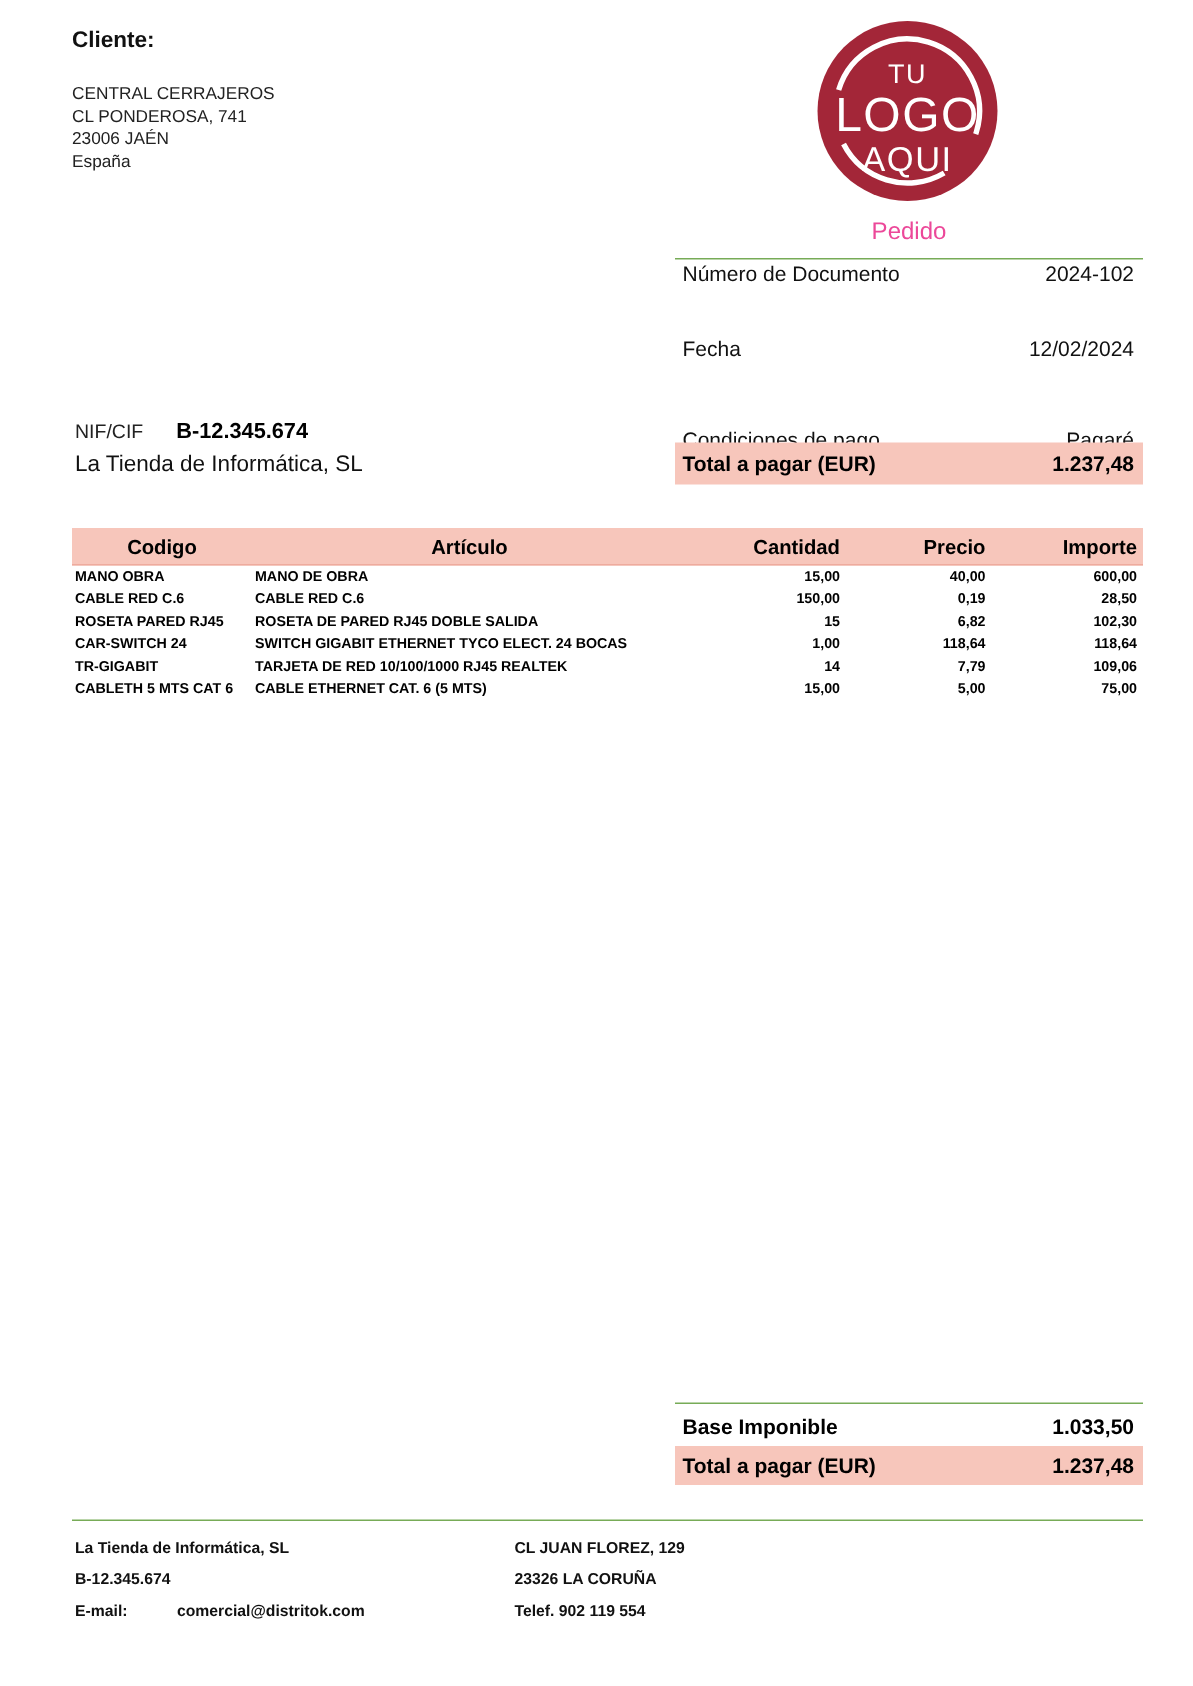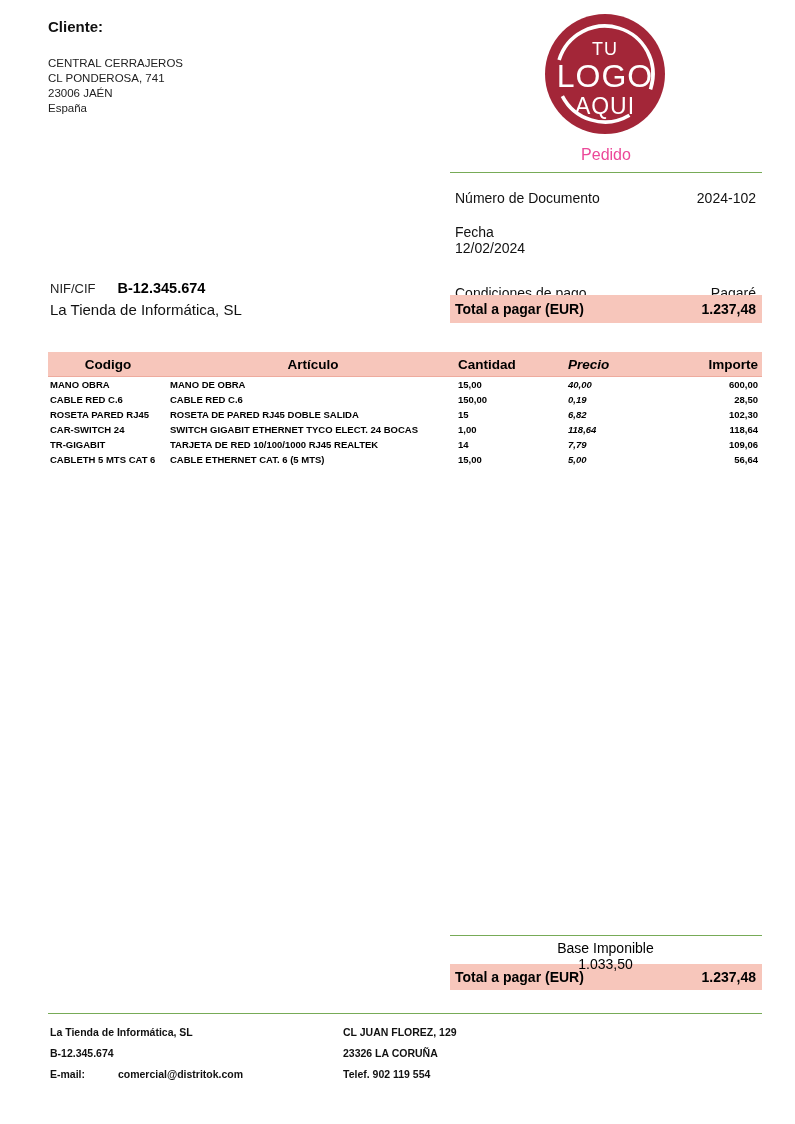--- a/index.html
+++ b/index.html
@@ -15,47 +15,47 @@
   .logo-wrap { position:absolute; left:544px; top:13px; width:122px; height:122px; }
   
   .doc-panel { position:absolute; left:450px; top:146px; width:312px; }
   .panel-title { position:absolute; top:0; left:0; width:100%; text-align:center;
     font-size:16px; color:#ec4899; }
   .panel-underline { position:absolute; top:26px; left:0; width:100%;
     border-top:1.6px solid #77ab57; }
   .panel-row { position:absolute; left:0; width:100%; display:flex;
     justify-content:space-between; font-size:14px; color:#111; box-sizing:border-box;
     padding:0 6px 0 5px; }
-  .row-1 { top:44px;text-align:right; } .row-2 { top:78px;flex-direction:column; } .row-3 { top:116px;margin-top:23px; }
+  .row-1 { top:28px;text-align:right; } .row-2 { top:78px; } .row-3 { top:116px;margin-top:23px; }
   .panel-total { position:absolute; top:149px; left:0; width:100%; height:28px;
     background:#f7c6bb; display:flex; justify-content:space-between; align-items:center;
     font-size:14px; font-weight:bold; color:#000; box-sizing:border-box; padding:0 6px 0 5px; }
   
   .seller-block { position:absolute; left:50px; top:280px; }
   .seller-nif { font-size:13px; color:#222; }
   .seller-nif b { font-size:14.5px; color:#000; margin-left:22px; }
   .seller-company { font-size:15px; margin-top:5px; color:#111; }
   
   .items-table { position:absolute; left:48px; top:352px; width:714px; }
   .thead { display:flex; background:#f7c6bb; height:24px; align-items:center;
     font-weight:bold; font-size:13.5px; color:#000; border-bottom:1px solid #eba успе;
     border-bottom:1px solid #eeab9e; }
   .trow { display:flex; height:15px; align-items:center; font-weight:bold;
     font-size:9.5px; color:#000; }
   .c1 { width:120px; box-sizing:border-box; padding-left:2px; }
   .c2 { width:290px; box-sizing:border-box; padding-left:2px; }
-  .c3 { width:110px; box-sizing:border-box; padding-right:8px; }
-  .c4 { width:95px;  box-sizing:border-box; text-align:left; padding-right:6px;font-style:italic; }
+  .c3 { width:110px; box-sizing:border-box; text-align:right; padding-right:8px; }
+  .c4 { width:95px;  box-sizing:border-box; text-align:right; padding-right:6px; }
   .c5 { width:99px;  box-sizing:border-box; text-align:right; padding-right:4px; }
   .thead .c1, .thead .c2 { text-align:center; padding-left:0; }
   
   .summary-panel { position:absolute; left:450px; top:935px; width:312px;
     border-top:1.6px solid #77ab57; padding-top:4px; }
   .sum-row { height:22px; display:flex; justify-content:space-between; align-items:center;
-    font-size:14px; font-weight:normal; color:#000; box-sizing:border-box; padding:0 6px 0 5px;flex-direction:column; }
+    font-size:14px; font-weight:bold; color:#000; box-sizing:border-box; padding:0 6px 0 5px; }
   .sum-total { height:26px; margin-top:2px; background:#f7c6bb; display:flex;
     justify-content:space-between; align-items:center; font-size:14px; font-weight:bold;
     color:#000; box-sizing:border-box; padding:0 6px 0 5px; }
   
   .bottom-line { position:absolute; left:48px; top:1013px; width:714px;
     border-top:1.6px solid #77ab57; }
   .footer { position:absolute; left:0; top:1022px; width:795px; font-weight:bold;
     font-size:10.5px; color:#111; }
   .f-left { position:absolute; left:50px; top:0; }
   .f-right { position:absolute; left:343px; top:0; }
@@ -158,21 +158,21 @@
       <div class="c2">TARJETA DE RED 10/100/1000 RJ45 REALTEK</div>
       <div class="c3">14</div>
       <div class="c4">7,79</div>
       <div class="c5">109,06</div>
     </div>
     <div class="trow">
       <div class="c1">CABLETH 5 MTS CAT 6</div>
       <div class="c2">CABLE ETHERNET CAT. 6 (5 MTS)</div>
       <div class="c3">15,00</div>
       <div class="c4">5,00</div>
-      <div class="c5">56,64</div>
+      <div class="c5">75,00</div>
     </div>
   </div>
 
   <div class="summary-panel">
     <div class="sum-row">
       <span>Base Imponible</span>
       <span>1.033,50</span>
     </div>
     <div class="sum-total">
       <span>Total a pagar (EUR)</span>

